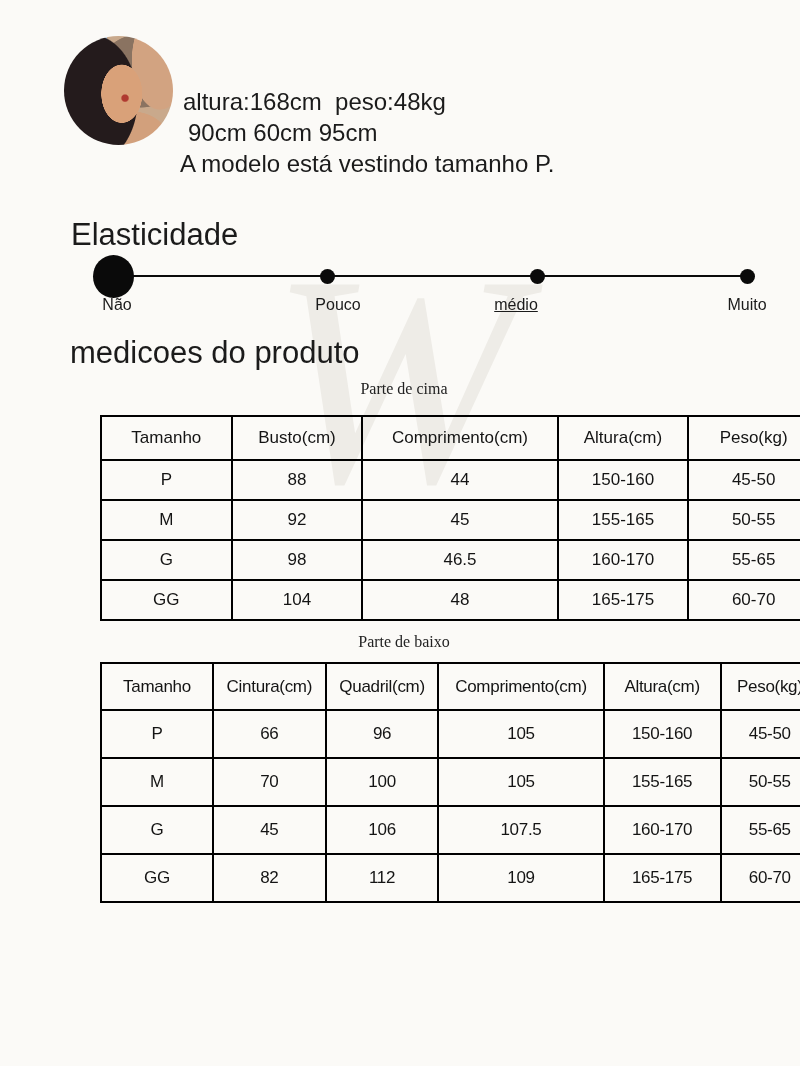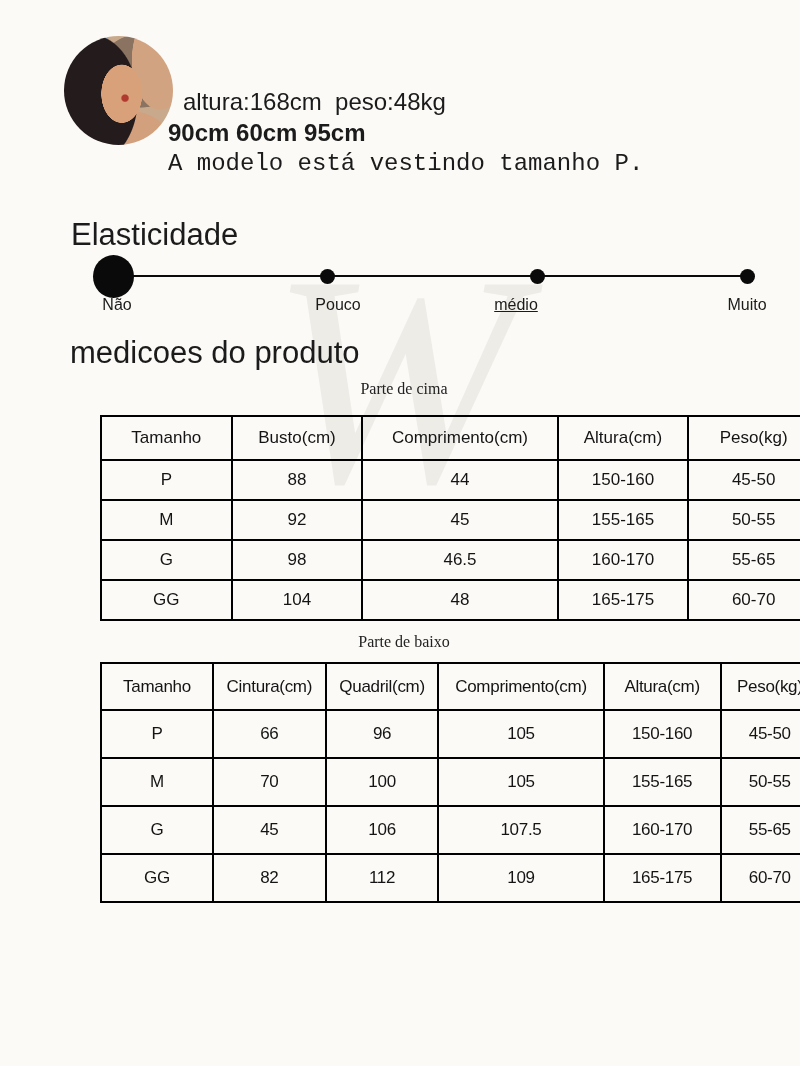--- a/index.html
+++ b/index.html
@@ -32,22 +32,22 @@
       radial-gradient(19% 27% at 53% 53%, #d9a179 0 98%, rgba(217,161,121,0) 100%),
       radial-gradient(44% 60% at 24% 58%, #241b1c 0 98%, rgba(36,27,28,0) 100%),
       radial-gradient(34% 26% at 62% 95%, #d2a07c 0 98%, rgba(210,160,124,0) 100%),
       radial-gradient(26% 46% at 88% 22%, #d2a381 0 98%, rgba(210,163,129,0) 100%),
       radial-gradient(38% 34% at 70% 32%, #8a7361 0 98%, rgba(138,115,97,0) 100%),
       linear-gradient(78deg, rgba(0,0,0,0) 0 50%, #c9a98c 50% 100%),
       linear-gradient(180deg,#a3c6e6 0 100%);
   }
   .model-info{position:absolute;left:168px;top:86px;font-size:24px;line-height:31px;}
   .model-info .l1{margin-left:15px;white-space:pre;}
-  .model-info .l2{white-space:pre;font-weight:bold;}
-  .model-info .l3{margin-left:0;white-space:pre;font-family:Liberation Mono, monospace;}
+  .model-info .l2{margin-left:20px;white-space:pre;}
+  .model-info .l3{margin-left:12px;white-space:pre;}
   
   .elasticity-title{position:absolute;left:71px;top:218px;font-size:31px;line-height:34px;}
   .slider-line{position:absolute;left:113px;top:275px;width:634px;height:2px;background:#0a0a0a;}
   .stop-dot{position:absolute;background:#0a0a0a;border-radius:50%;}
   .stop-dot.big{width:41px;height:43px;left:93px;top:255px;}
   .stop-dot.small{width:15px;height:15px;top:269px;}
   .stop-label{position:absolute;top:296px;font-size:16px;transform:translateX(-50%);white-space:nowrap;}
   
   .measure-title{position:absolute;left:70px;top:336px;font-size:31px;line-height:34px;}
   .table-caption{

